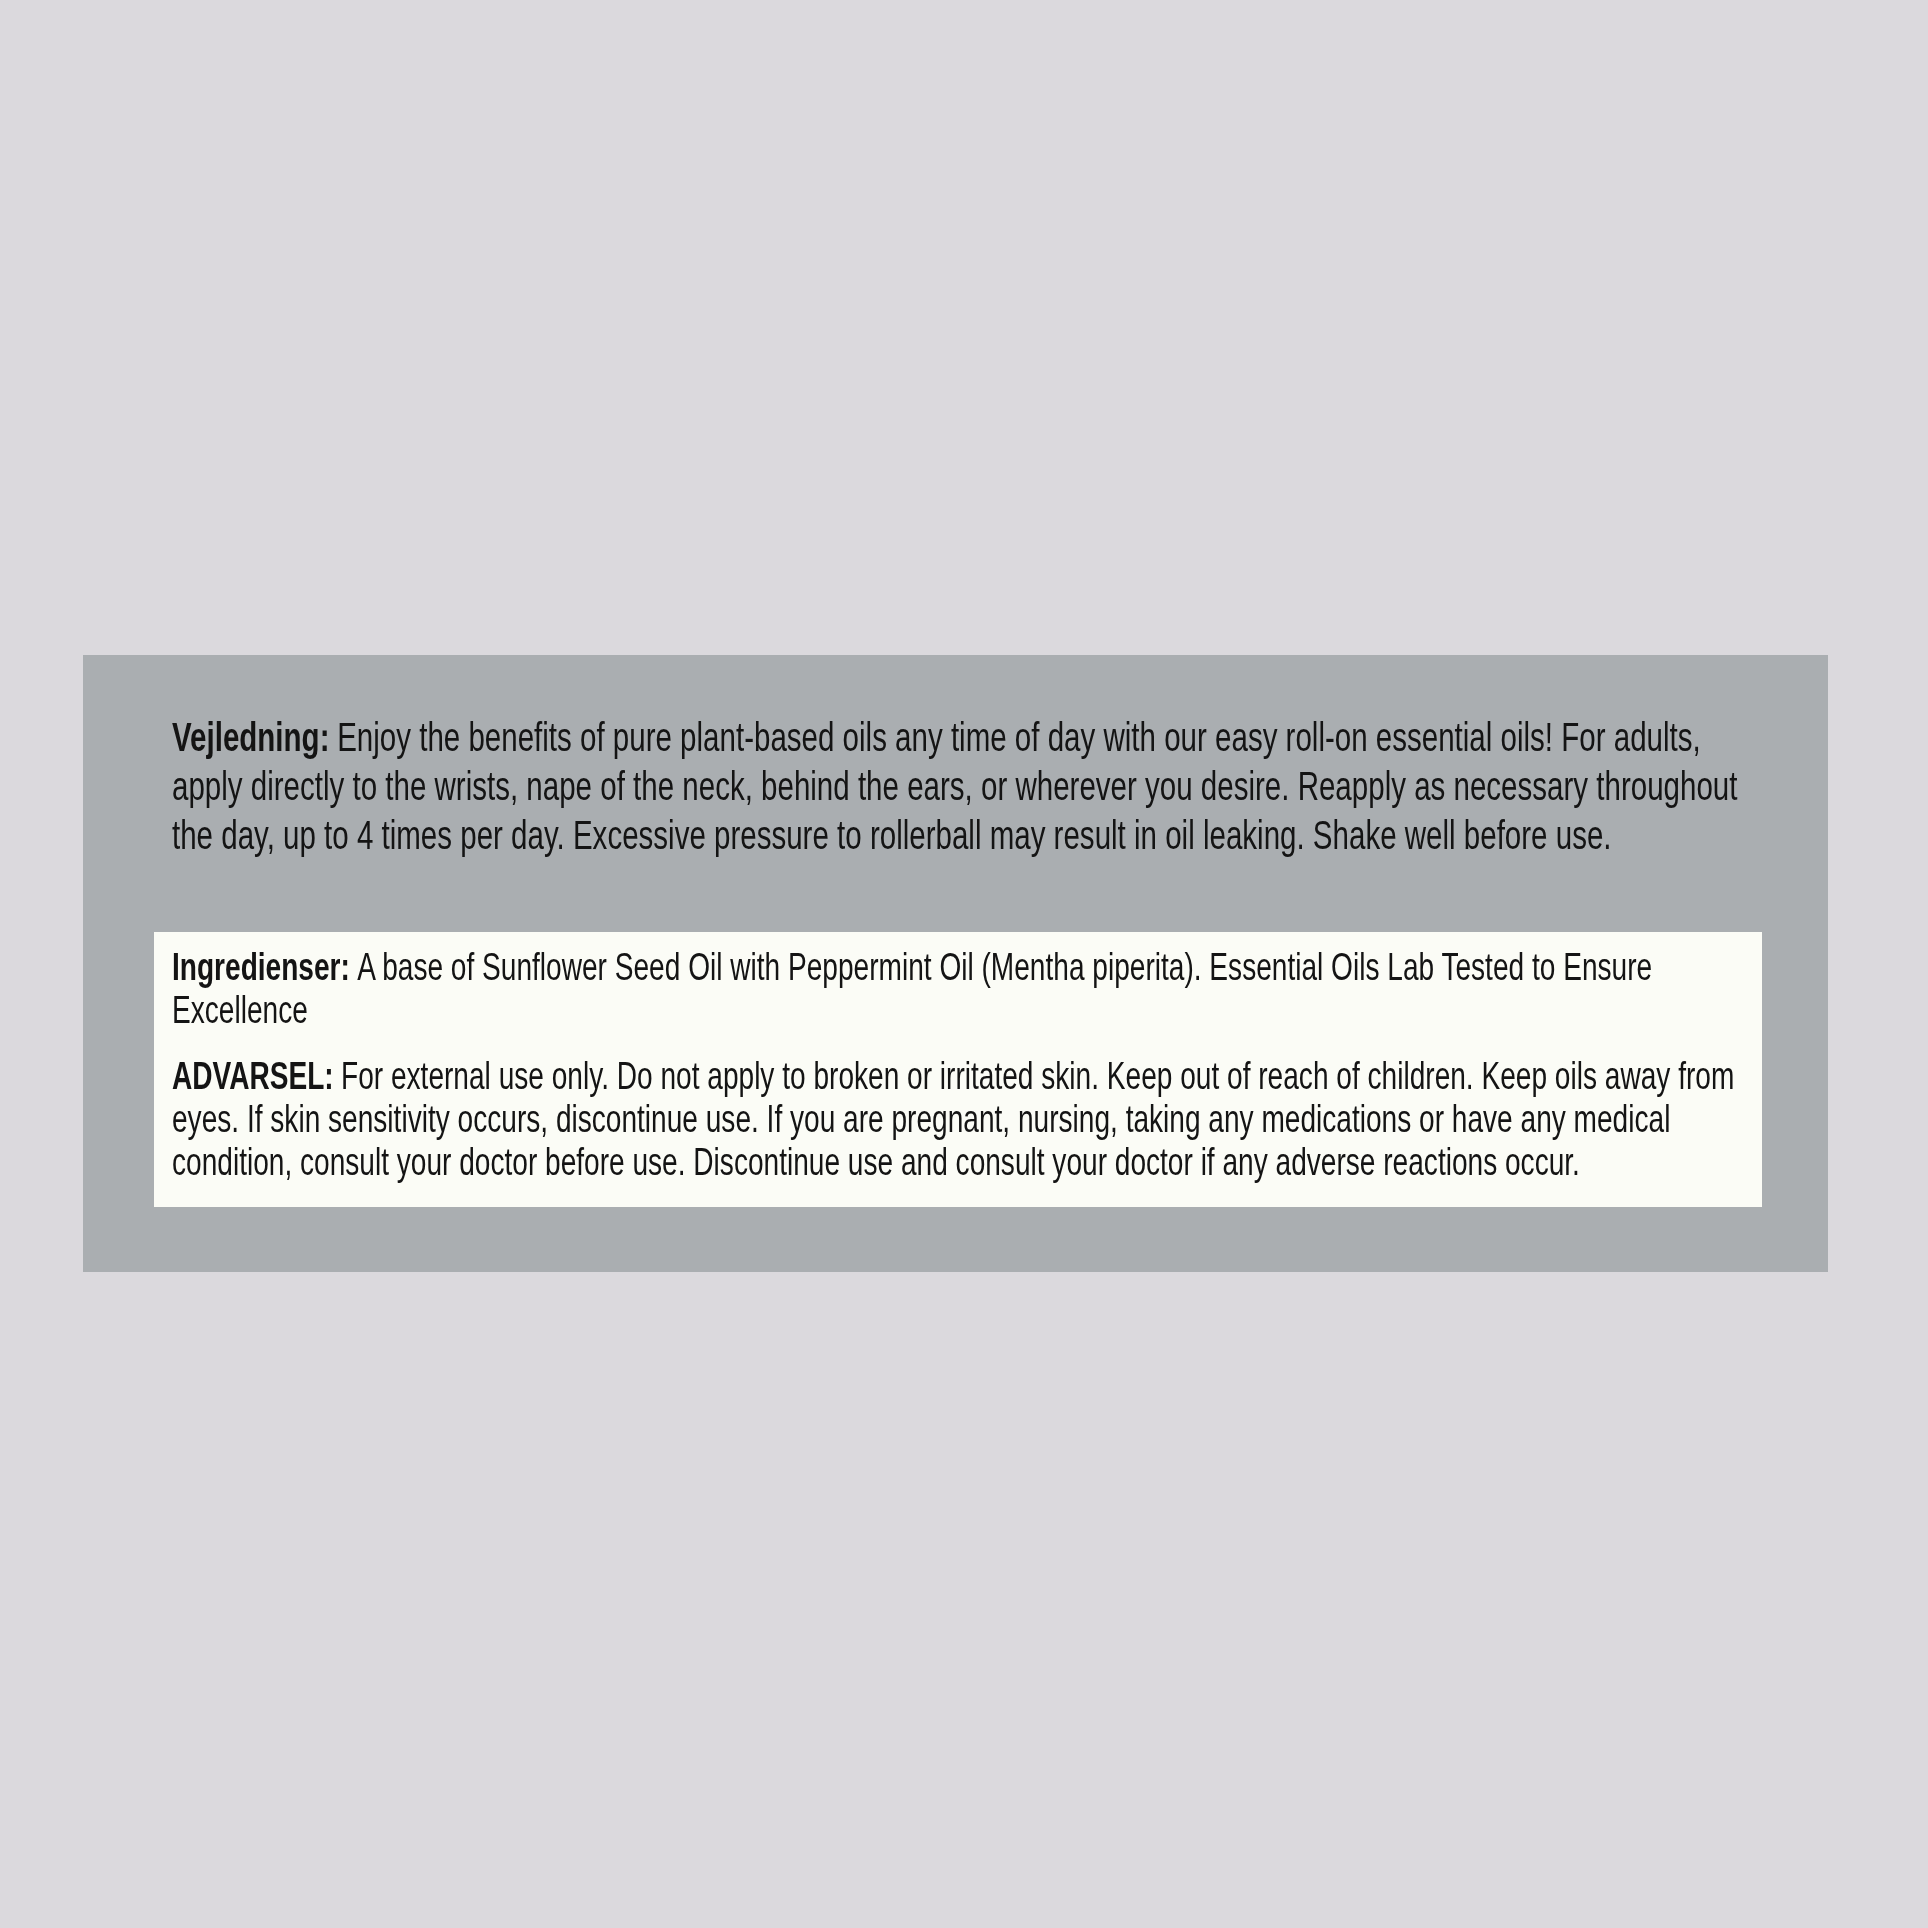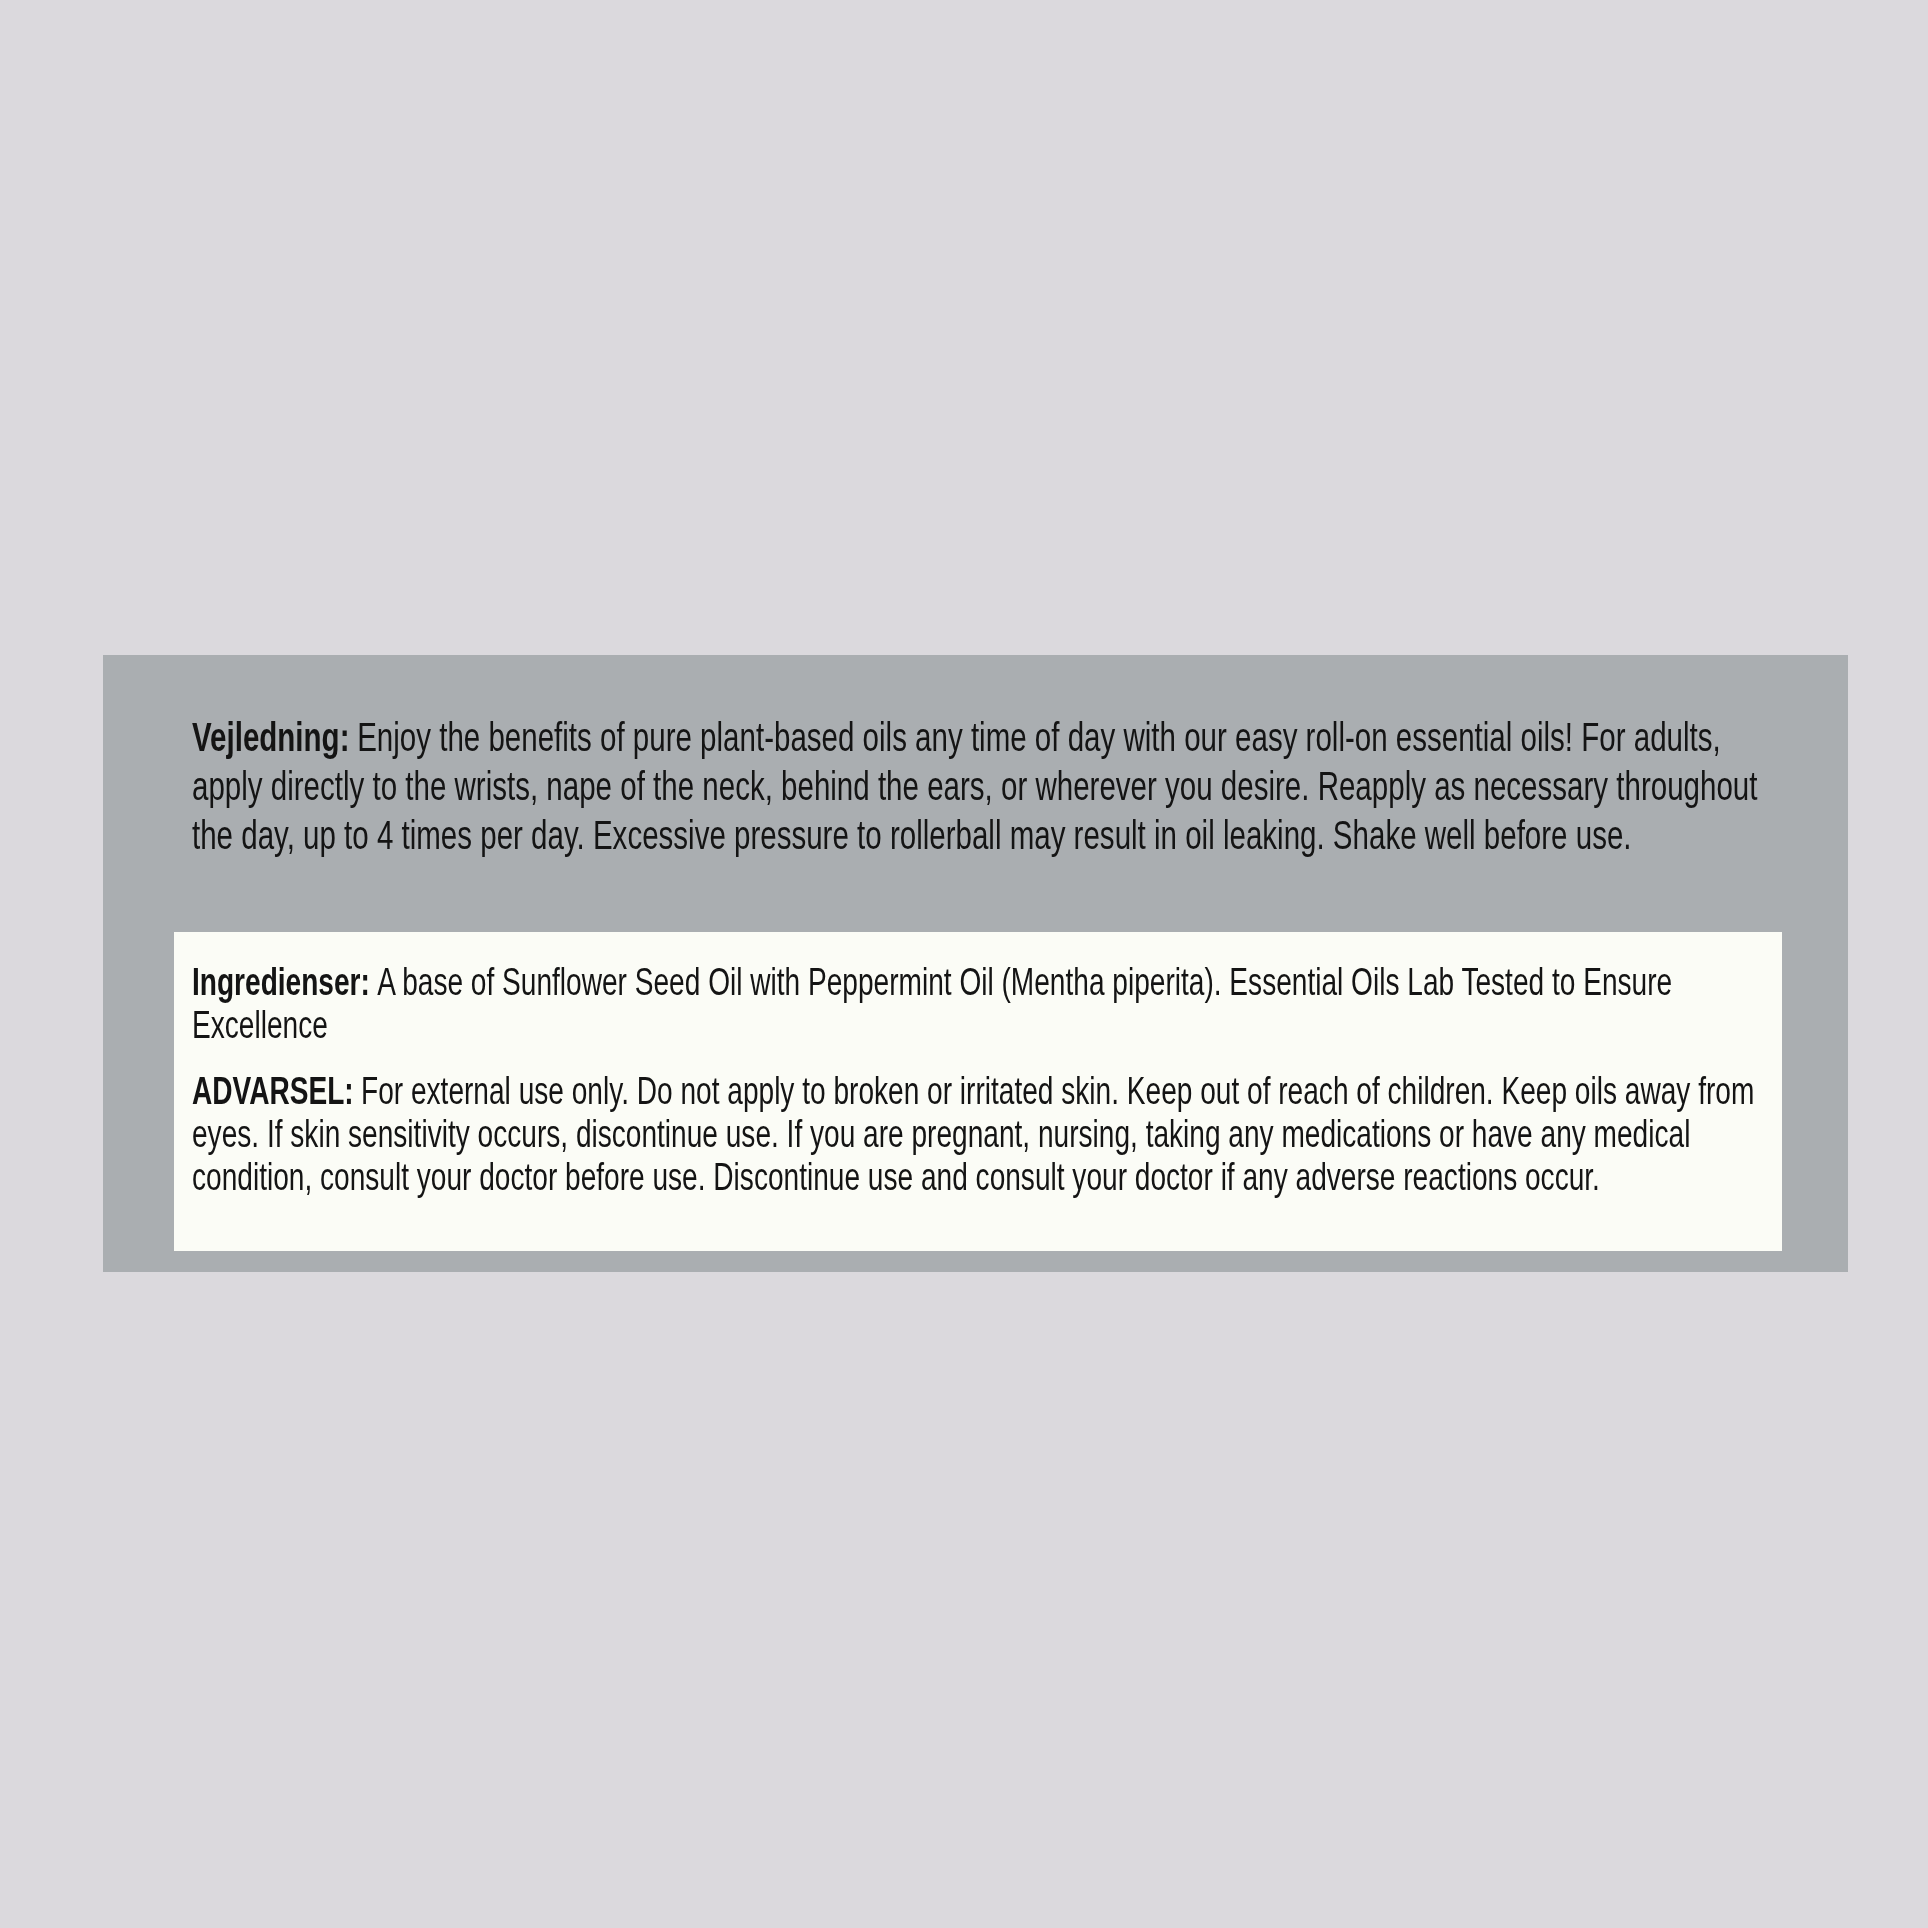--- a/index.html
+++ b/index.html
@@ -10,21 +10,21 @@
     width: 1928px;
     height: 1928px;
     background: #dbd9dd;
     overflow: hidden;
     font-family: "Liberation Sans", sans-serif;
     color: #141414;
     position: relative;
   }
   .label-band {
     position: absolute;
-    left: 103px;
+    left: 83px;
     top: 655px;
     width: 1745px;
     height: 617px;
     background: #aaaeb1;
   }
   
   .condensed {
     transform: scaleX(0.72);
     transform-origin: 0 0;
   }
@@ -39,24 +39,24 @@
   }
   .lead-in {
     font-weight: bold;
     margin-right: 0.26em;
   }
   .info-box {
     position: absolute;
     left: 71px;
     top: 277px;
     width: 1608px;
-    height: 319px;
+    height: 275px;
     background: #fbfcf6;
     box-sizing: border-box;
-    padding: 28px 0 0 18px;
+    padding: 13px 0 0 18px;
   }
   .box-para {
     font-size: 39px;
     line-height: 43px;
     width: 2208px;
     margin: 0;
   }
   .box-para + .box-para {
     margin-top: 22.6px;
   }

